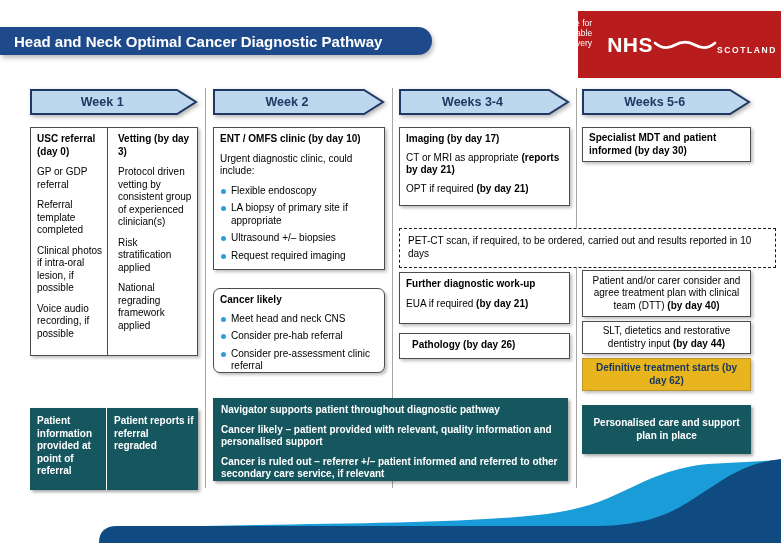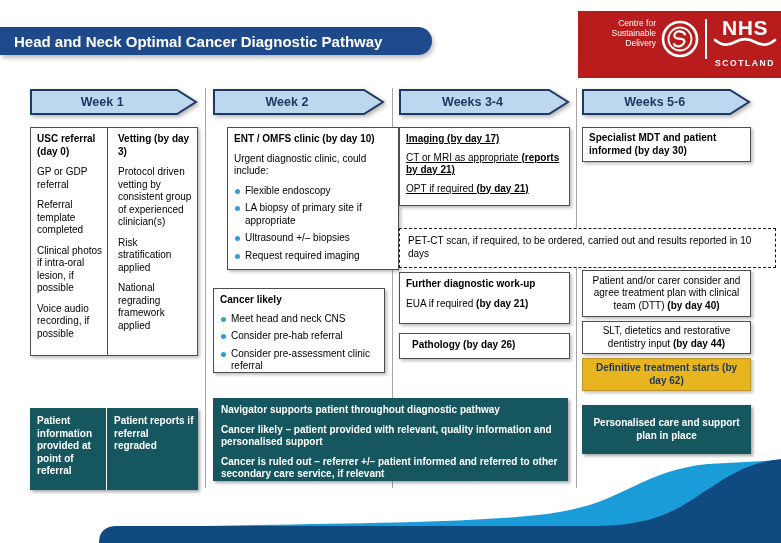--- a/index.html
+++ b/index.html
@@ -8,21 +8,21 @@
 
   
   .title-bar{position:absolute;left:0;top:27px;width:432px;height:28px;background:#1e4a8c;
              border-radius:0 14px 14px 0;display:flex;align-items:center;
              box-shadow:2px 3px 4px rgba(0,0,0,.25);}
   .title-bar span{color:#fff;font-weight:bold;font-size:15px;padding-left:14px;white-space:nowrap;}
   .logo-box{position:absolute;left:578px;top:11px;width:199px;height:51px;background:#b91c1c;
             display:flex;justify-content:flex-end;padding:8px;}
   .csd-text{color:#fff;font-size:8.5px;line-height:1.15;text-align:right;margin-right:4px;}
   .logo-divider{width:2px;height:40px;background:#fff;margin:0 6px 0 5px;}
-  .nhs-block{display:flex;flex-direction:column;align-items:center;margin-right:8px;}
+  .nhs-block{display:flex;flex-direction:row;align-items:center;margin-right:8px;}
   .nhs-block .nhs{color:#fff;font-weight:bold;font-size:21px;line-height:18px;letter-spacing:.5px;}
   .nhs-block .scotland{color:#fff;font-weight:bold;font-size:8.5px;letter-spacing:1.6px;margin-top:11px;}
 
   
   .col-divider{position:absolute;top:88px;height:400px;width:1px;background:#a6a6a6;}
   .week-arrow{position:absolute;top:89px;height:28px;filter:drop-shadow(2px 2px 2px rgba(0,0,0,.3));}
   .week-arrow svg{position:absolute;left:0;top:0;}
   .week-arrow .lbl{position:absolute;left:0;top:0;width:86%;height:26px;display:flex;
                    align-items:center;justify-content:center;color:#1f3864;
                    font-weight:bold;font-size:12.5px;}
@@ -127,41 +127,41 @@
     </div>
   </div>
 
   <div class="teal" style="left:30px;top:408px;width:168px;height:82px;">
     <div class="split">
       <div style="width:76px;padding:7px 4px 5px 7px;">Patient information provided at point of referral</div>
       <div class="wdiv" style="flex:1;padding:7px 4px 5px 7px;">Patient reports if referral regraded</div>
     </div>
   </div>
 
-  <div class="box pad" style="left:227px;top:127px;width:172px;height:143px;">
+  <div class="box pad" style="left:213px;top:127px;width:172px;height:143px;">
     <div class="hd" style="margin-bottom:7px;">ENT / OMFS clinic (by day 10)</div>
     <div style="margin-bottom:7px;">Urgent diagnostic clinic, could include:</div>
     <div class="bullets">
       <div class="bi"><span class="dot"></span><span>Flexible endoscopy</span></div>
       <div class="bi"><span class="dot"></span><span>LA biopsy of primary site if appropriate</span></div>
       <div class="bi"><span class="dot"></span><span>Ultrasound +/– biopsies</span></div>
       <div class="bi"><span class="dot"></span><span>Request required imaging</span></div>
     </div>
   </div>
 
-  <div class="box pad" style="left:213px;top:288px;width:172px;height:85px;">
+  <div class="box pad" style="left:213px;top:288px;width:172px;height:85px;border-radius:7px;">
     <div class="hd" style="margin-bottom:6px;">Cancer likely</div>
     <div class="bullets">
       <div class="bi"><span class="dot"></span><span>Meet head and neck CNS</span></div>
       <div class="bi"><span class="dot"></span><span>Consider pre-hab referral</span></div>
       <div class="bi"><span class="dot"></span><span>Consider pre-assessment clinic referral</span></div>
     </div>
   </div>
 
-  <div class="box" style="left:399px;top:127px;width:171px;height:79px;padding:5px 6px;text-decoration:underline;">
+  <div class="box" style="left:399px;top:127px;width:171px;height:79px;padding:5px 6px;">
     <div class="hd" style="margin-bottom:6px;">Imaging (by day 17)</div>
     <div style="margin-bottom:6px;"><span>CT or MRI as appropriate </span><span class="hd">(reports by day 21)</span></div>
     <div><span>OPT if required </span><span class="hd">(by day 21)</span></div>
   </div>
 
   <div class="dashed" style="left:399px;top:228px;width:377px;height:40px;padding:5px 8px;">
     <span>PET-CT scan, if required, to be ordered, carried out and results reported in 10 days</span>
   </div>
 
   <div class="box" style="left:399px;top:272px;width:171px;height:52px;padding:5px 6px;">

